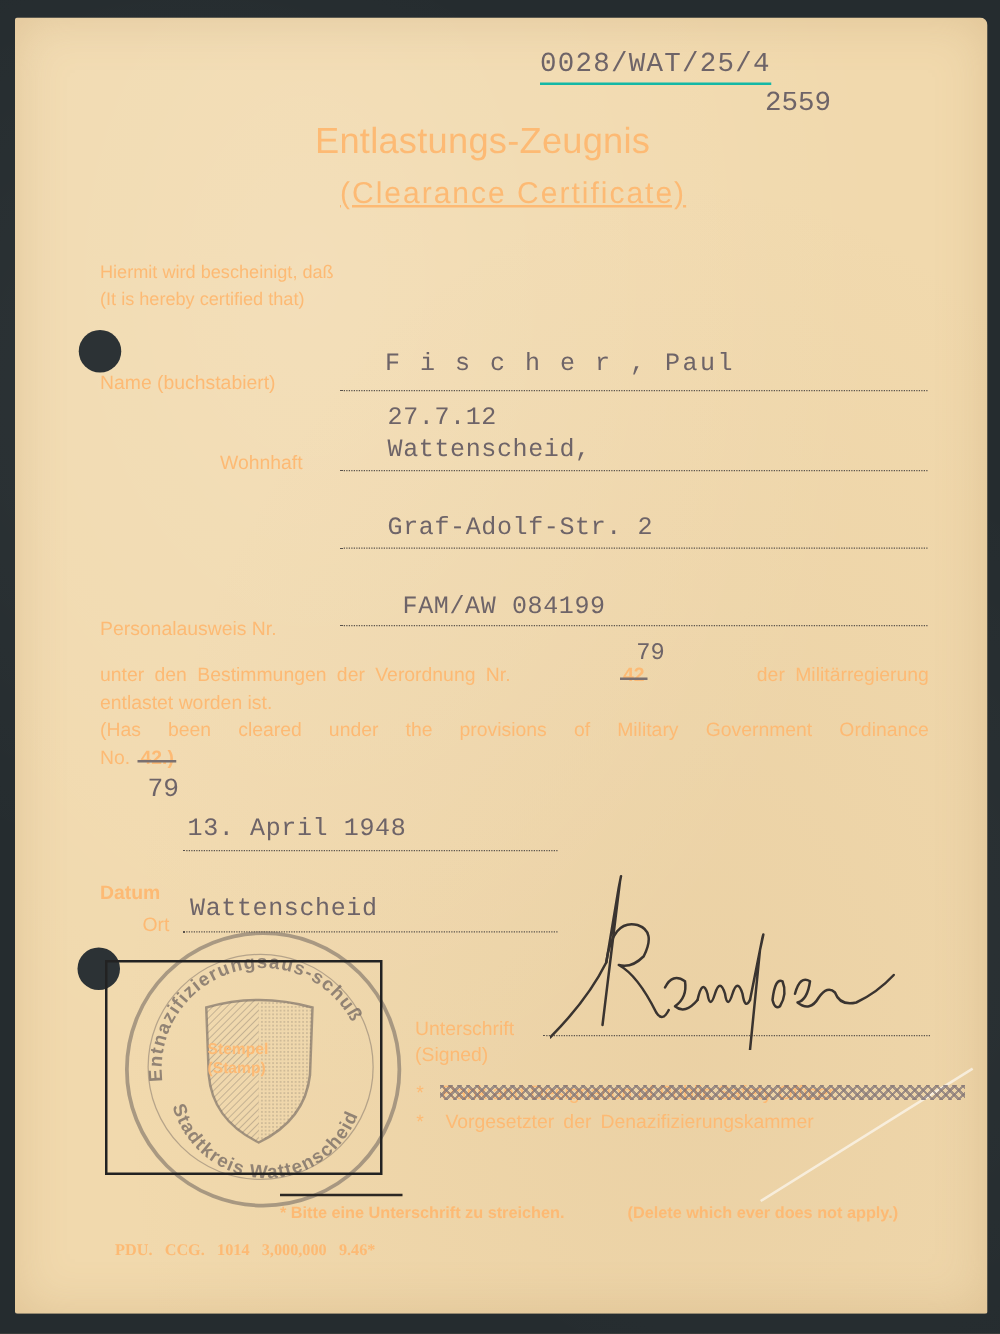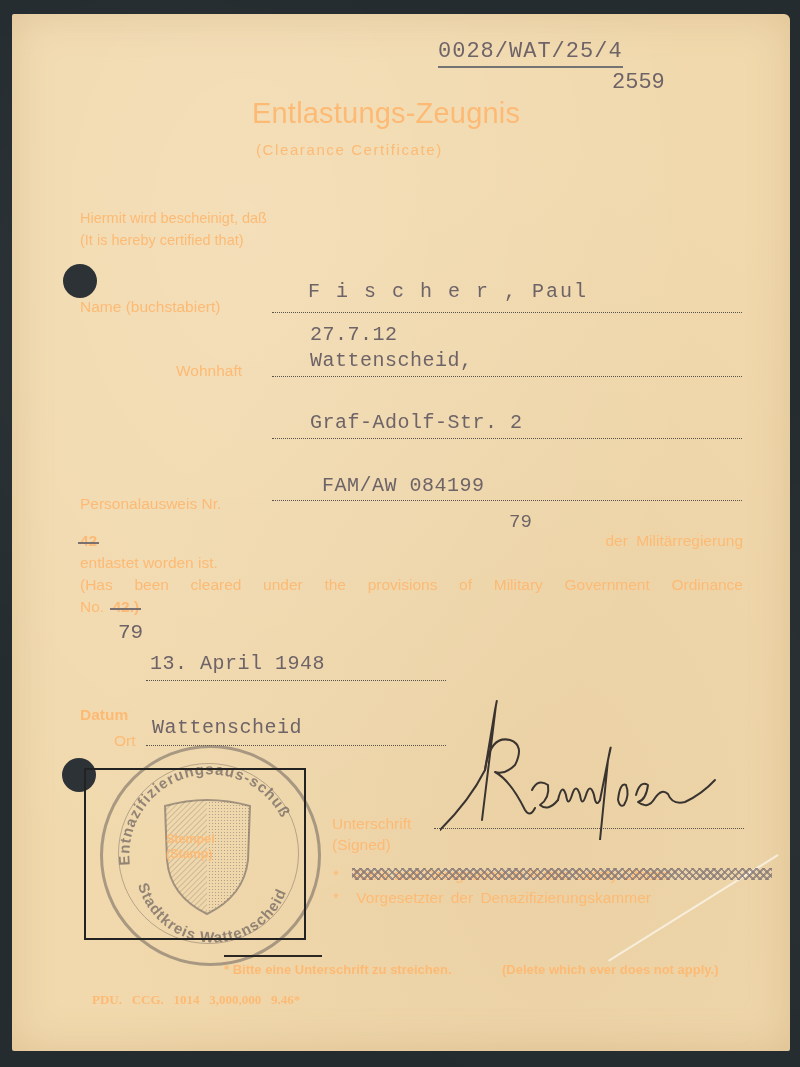--- a/index.html
+++ b/index.html
@@ -20,24 +20,24 @@
     background:
       radial-gradient(ellipse at 30% 20%, rgba(255,255,255,0.15), transparent 60%),
       radial-gradient(ellipse at 70% 80%, rgba(180,140,90,0.10), transparent 60%),
       #f1d9ad;
     border-radius:2px 6px 2px 2px;
     box-shadow: inset 0 0 40px rgba(170,130,80,0.25);
   }
   .abs { position:absolute; }
   .type { font-family:"Liberation Mono", "DejaVu Sans Mono", monospace; color:#6e6468; }
   .print { color:#fdba74; }
-  .doc-ref { left:432px; top:40px; font-size:22px; letter-spacing:1px; border-bottom:2px solid #737373; line-height:24px; padding-bottom:2px;margin-left:6px; }
+  .doc-ref { left:432px; top:40px; font-size:22px; letter-spacing:1px; border-bottom:2px solid #14b8a6; line-height:24px; padding-bottom:2px; }
   .doc-num { left:612px; top:70px; font-size:22px; }
   .title-inner { position:absolute; left:252px; top:97px; font-size:29px; font-weight:normal; letter-spacing:0.2px; }
-  .subtitle { left:256px; top:141px; font-size:15px; letter-spacing:1.6px; }
+  .subtitle { left:272px; top:141px; font-size:24px; letter-spacing:1.6px;text-decoration:underline; }
   .intro1 { left:80px; top:210px; font-size:14.5px; }
   .intro2 { left:80px; top:232px; font-size:14.5px; }
   .hole { width:34px; height:34px; border-radius:50%; background:#2c3235; }
   .label { font-size:15.5px; }
   .dots { border-bottom:1.5px dotted #5a534c; height:0; }
   .field-val { font-size:20px; letter-spacing:0.5px; }
   .para { font-size:15.5px; }
   .strike { position:relative; display:inline-block; }
   .strike::after { content:""; position:absolute; left:-2px; right:-2px; top:55%; border-top:2px solid #7a7070; }
   .stamp-box { left:84px; top:768px; width:218px; height:168px; border:2px solid #222; }
@@ -87,20 +87,21 @@
 <div class="abs type field-val" style="left:310px; top:349px;">Wattenscheid,</div>
 <div class="abs type field-val" style="left:310px; top:411px;">Graf-Adolf-Str. 2</div>
 <div class="abs dots" style="left:272px; top:438px; width:470px;"></div>
 
 <div class="abs print label" style="left:80px; top:487px;margin-top:8px;">Personalausweis Nr.</div>
 <div class="abs dots" style="left:272px; top:500px; width:470px;"></div>
 <div class="abs type field-val" style="left:322px; top:474px;">FAM/AW 084199</div>
 
 <div class="abs type" style="left:509px; top:511px; font-size:19px;">79</div>
 <div class="abs print para" style="left:80px; top:532px; width:663px; display:flex; justify-content:space-between; word-spacing:4px;">
+  <span>unter den Bestimmungen der Verordnung Nr.</span>
   <span class="strike" style="font-weight:bold;">42</span>
   <span>der Militärregierung</span>
 </div>
 <div class="abs print para" style="left:80px; top:554px;">entlastet worden ist.</div>
 <div class="abs print para" style="left:80px; top:576px; width:663px; text-align:justify; text-align-last:justify;">(Has been cleared under the provisions of Military Government Ordinance</div>
 <div class="abs print para" style="left:80px; top:598px;">
   <span>No.</span>
   <span class="strike" style="font-weight:bold; margin-left:4px;">42.)</span>
 </div>
 <div class="abs type" style="left:118px; top:621px; font-size:21px;">79</div>

